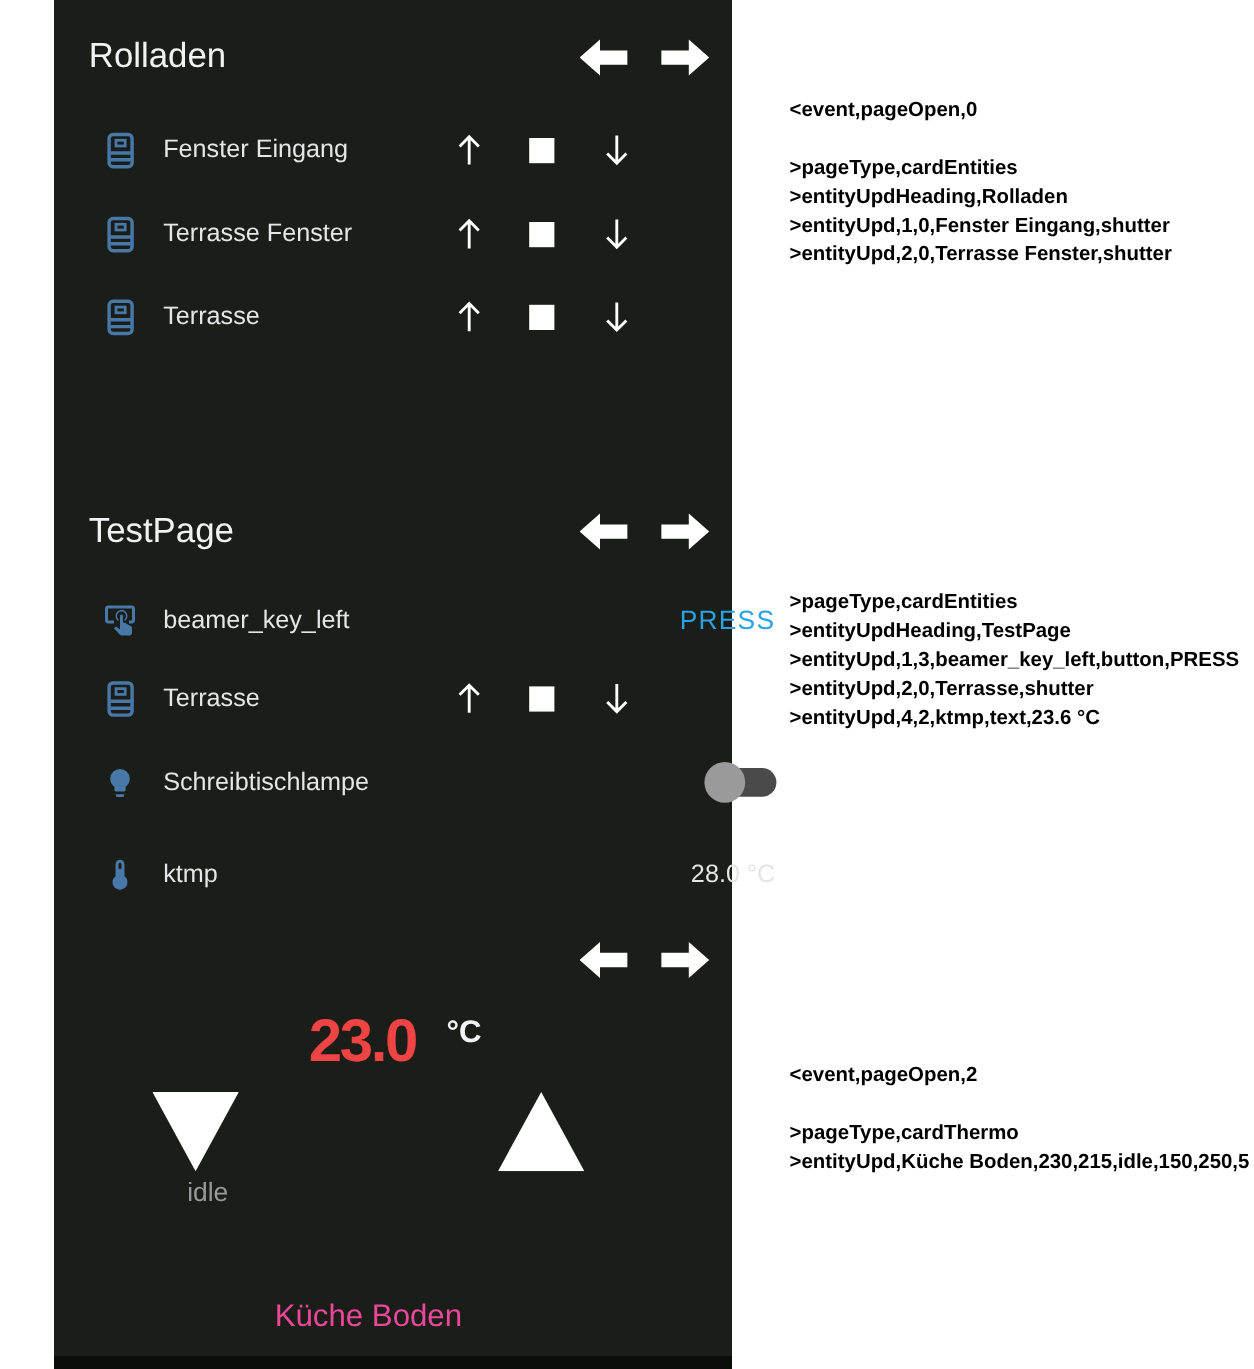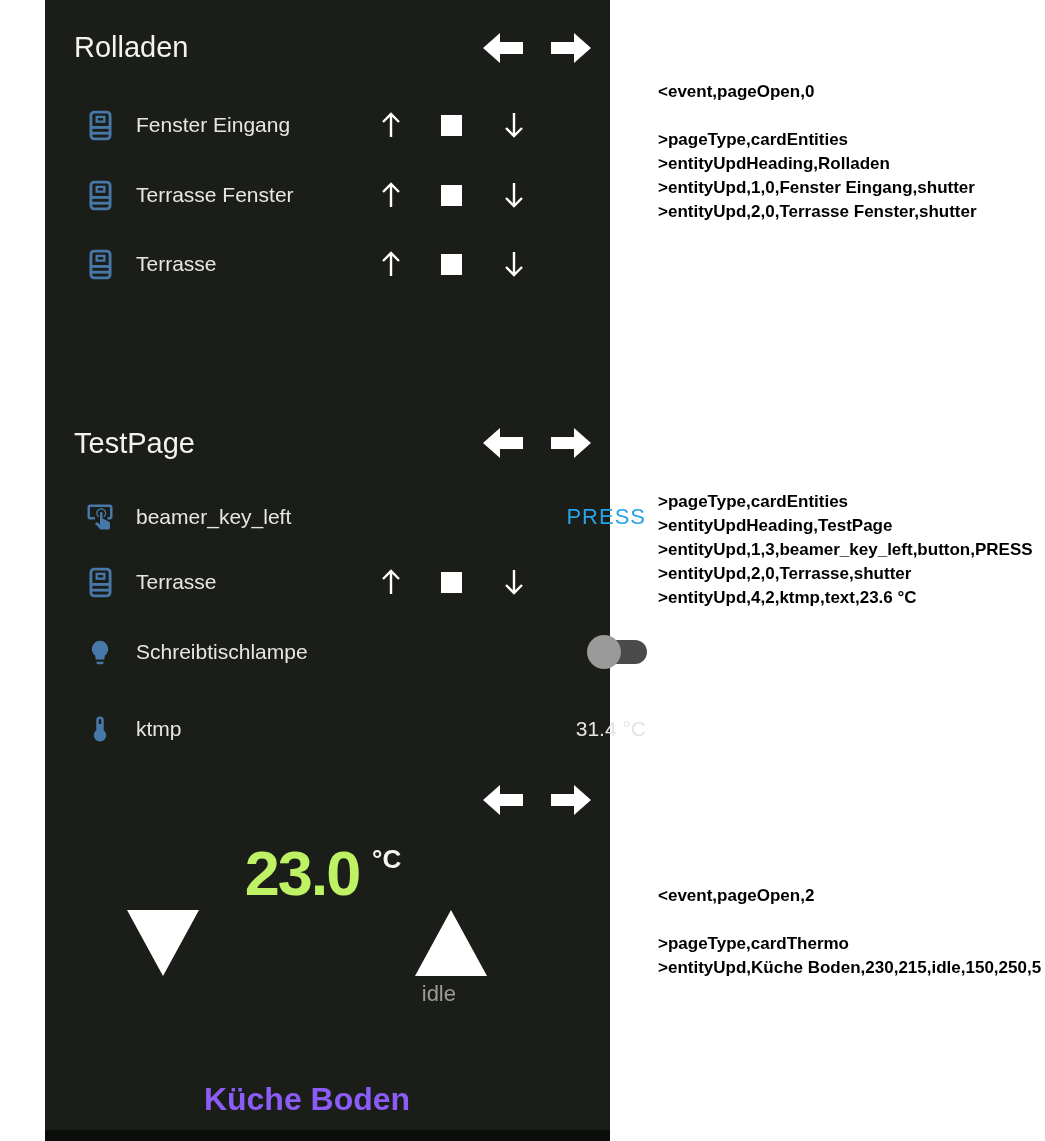--- a/index.html
+++ b/index.html
@@ -43,31 +43,31 @@
 
   .toggle { position:absolute; right:37px; top:50%; transform:translateY(-50%);
             width:60px; height:36px; cursor:pointer; }
   .toggle .track { position:absolute; left:4px; right:0; top:6px; height:24px;
                    border-radius:12px; background:#4a4a4a; }
   .toggle .knob  { position:absolute; left:0; top:1px; width:34px; height:34px;
                    border-radius:50%; background:#9a9a9a; }
 
   
   .temp-big  { position:absolute; left:107px; top:72px; width:300px; text-align:center;
-               font-size:63px; line-height:1.0; font-weight:700; color:#bef264; letter-spacing:-2px; }
+               font-size:50px; line-height:1.0; font-weight:700; color:#ef4444; letter-spacing:-2px; }
   .temp-unit { position:absolute; left:327px; top:74px; font-size:26px; font-weight:700; color:#f4f4f4; }
   .tri { position:absolute; width:72px; height:66px; cursor:pointer; }
   .tri-down { left:82px;  top:140px; }
   .tri-up   { left:370px; top:140px; }
   .temp-set   { position:absolute; left:111px; top:180px; width:300px; text-align:center;
                 font-size:22px; color:#9a9a9a; }
-  .temp-state { position:absolute; left:111px; top:211px; width:300px; text-align:right;
+  .temp-state { position:absolute; left:111px; top:211px; width:300px; text-align:left;
                 font-size:22px; color:#9a9a9a; }
   .thermo-title { position:absolute; left:62px; top:311px; width:400px; text-align:center;
-                  font-size:32px; color:#8b5cf6;font-weight:bold; }
+                  font-size:26px; color:#ec4899; }
 
   .bottom-strip { position:absolute; left:0; bottom:0; width:565px; height:11px; background:#0b0d0a; }
 
   
   .log { position:absolute; left:613px; width:430px; font-weight:700; font-size:17px;
          line-height:24px; color:#000; white-space:nowrap; }
   #log-0 { top:80px; }
   #log-1 { top:466px; }
   #log-2 { top:884px; }
   .log .gap { height:24px; }
@@ -247,21 +247,21 @@
         </span>
       </div>
 
       <div class="row" style="top:351px">
         <span class="icon">
             <svg width="30" height="32" viewBox="0 0 24 24">
               <use href="#icon-thermo"></use>
             </svg>
           </span>
         <span class="label">ktmp</span>
-        <span class="value">31.4 °C</span>
+        <span class="value">28.0 °C</span>
       </div>
     </section>
 
     <section class="screen" id="screen-2">
       <svg class="nav-arrow nav-left" viewBox="0 0 40 34">
           <use href="#icon-arrow-left-block"></use>
         </svg>
       <svg class="nav-arrow nav-right" viewBox="0 0 40 34">
           <use href="#icon-arrow-right-block"></use>
         </svg>

